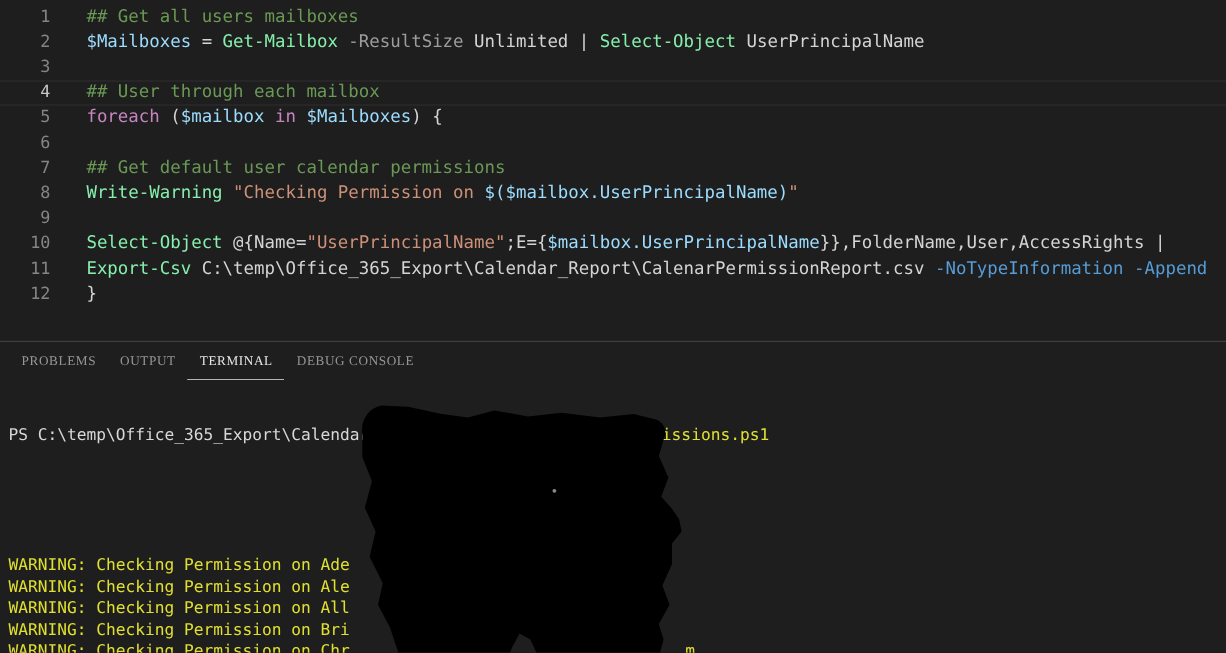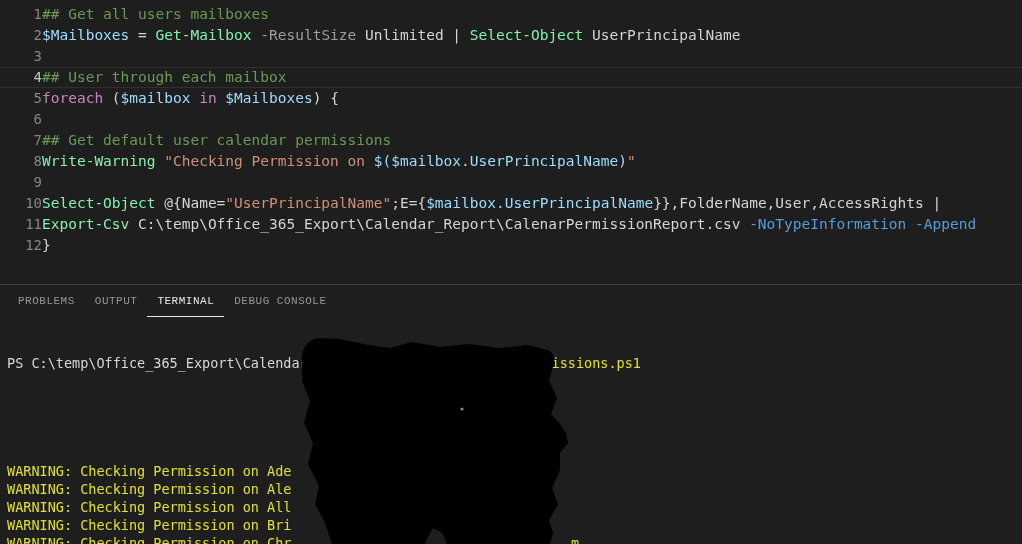--- a/index.html
+++ b/index.html
@@ -7,27 +7,27 @@
   body {
     background:#1e1e1e; overflow:hidden; position:relative;
     font-family:"DejaVu Sans Mono", monospace;
   }
   
   .editor { position:absolute; top:0; left:0; width:1022px; height:284px; padding-top:4px; }
   .code-line { display:flex; height:21px; line-height:21px; font-size:14.5px; white-space:pre; }
   .code-line.active { box-shadow: inset 0 1px 0 #2f2f2f, inset 0 -1px 0 #2f2f2f; }
   .code-line.active .gutter { color:#c6c6c6; }
   .gutter { flex:0 0 42px; width:42px; text-align:right; color:#858585; font-size:14px; }
-  .code-text { }
+  .code-text { margin-left:30px; }
   .tk-c{color:#6a9955} .tk-f{color:#86efac} .tk-v{color:#9cdcfe} .tk-s{color:#ce9178}
   .tk-k{color:#c586c0} .tk-p{color:#9d9d9d} .tk-d{color:#d4d4d4} .tk-b{color:#569cd6}
   
   .panel { position:absolute; top:284px; left:0; width:1022px; height:260px; border-top:1px solid #3f3f3f; background:#1e1e1e; }
   .tabs { display:flex; height:32px; align-items:stretch; padding-left:8px; }
-  .tab { font-family:Liberation Mono, monospace; font-size:11px; letter-spacing:0.5px;
+  .tab { font-family:Liberation Serif, serif; font-size:11px; letter-spacing:0.5px;
          color:#969696; padding:0 10px; display:flex; align-items:center; cursor:pointer;text-align:right; }
   .tab.active { color:#e7e7e7; box-shadow: inset 0 -1px 0 #e7e7e7; }
   .term { padding:1px 0 0 7px; font-size:13.5px; line-height:18px; white-space:pre; }
   .term-line { height:18px; position:relative; }
   .blank-line { height:18px; }
   .t-white { color:#d8d8d8; }
   .t-yellow { color:#e0e030; }
   .after-redaction { position:absolute; left:564px; top:0; }
   
   .redaction { position:absolute; top:0; left:0; z-index:5; pointer-events:none; }

